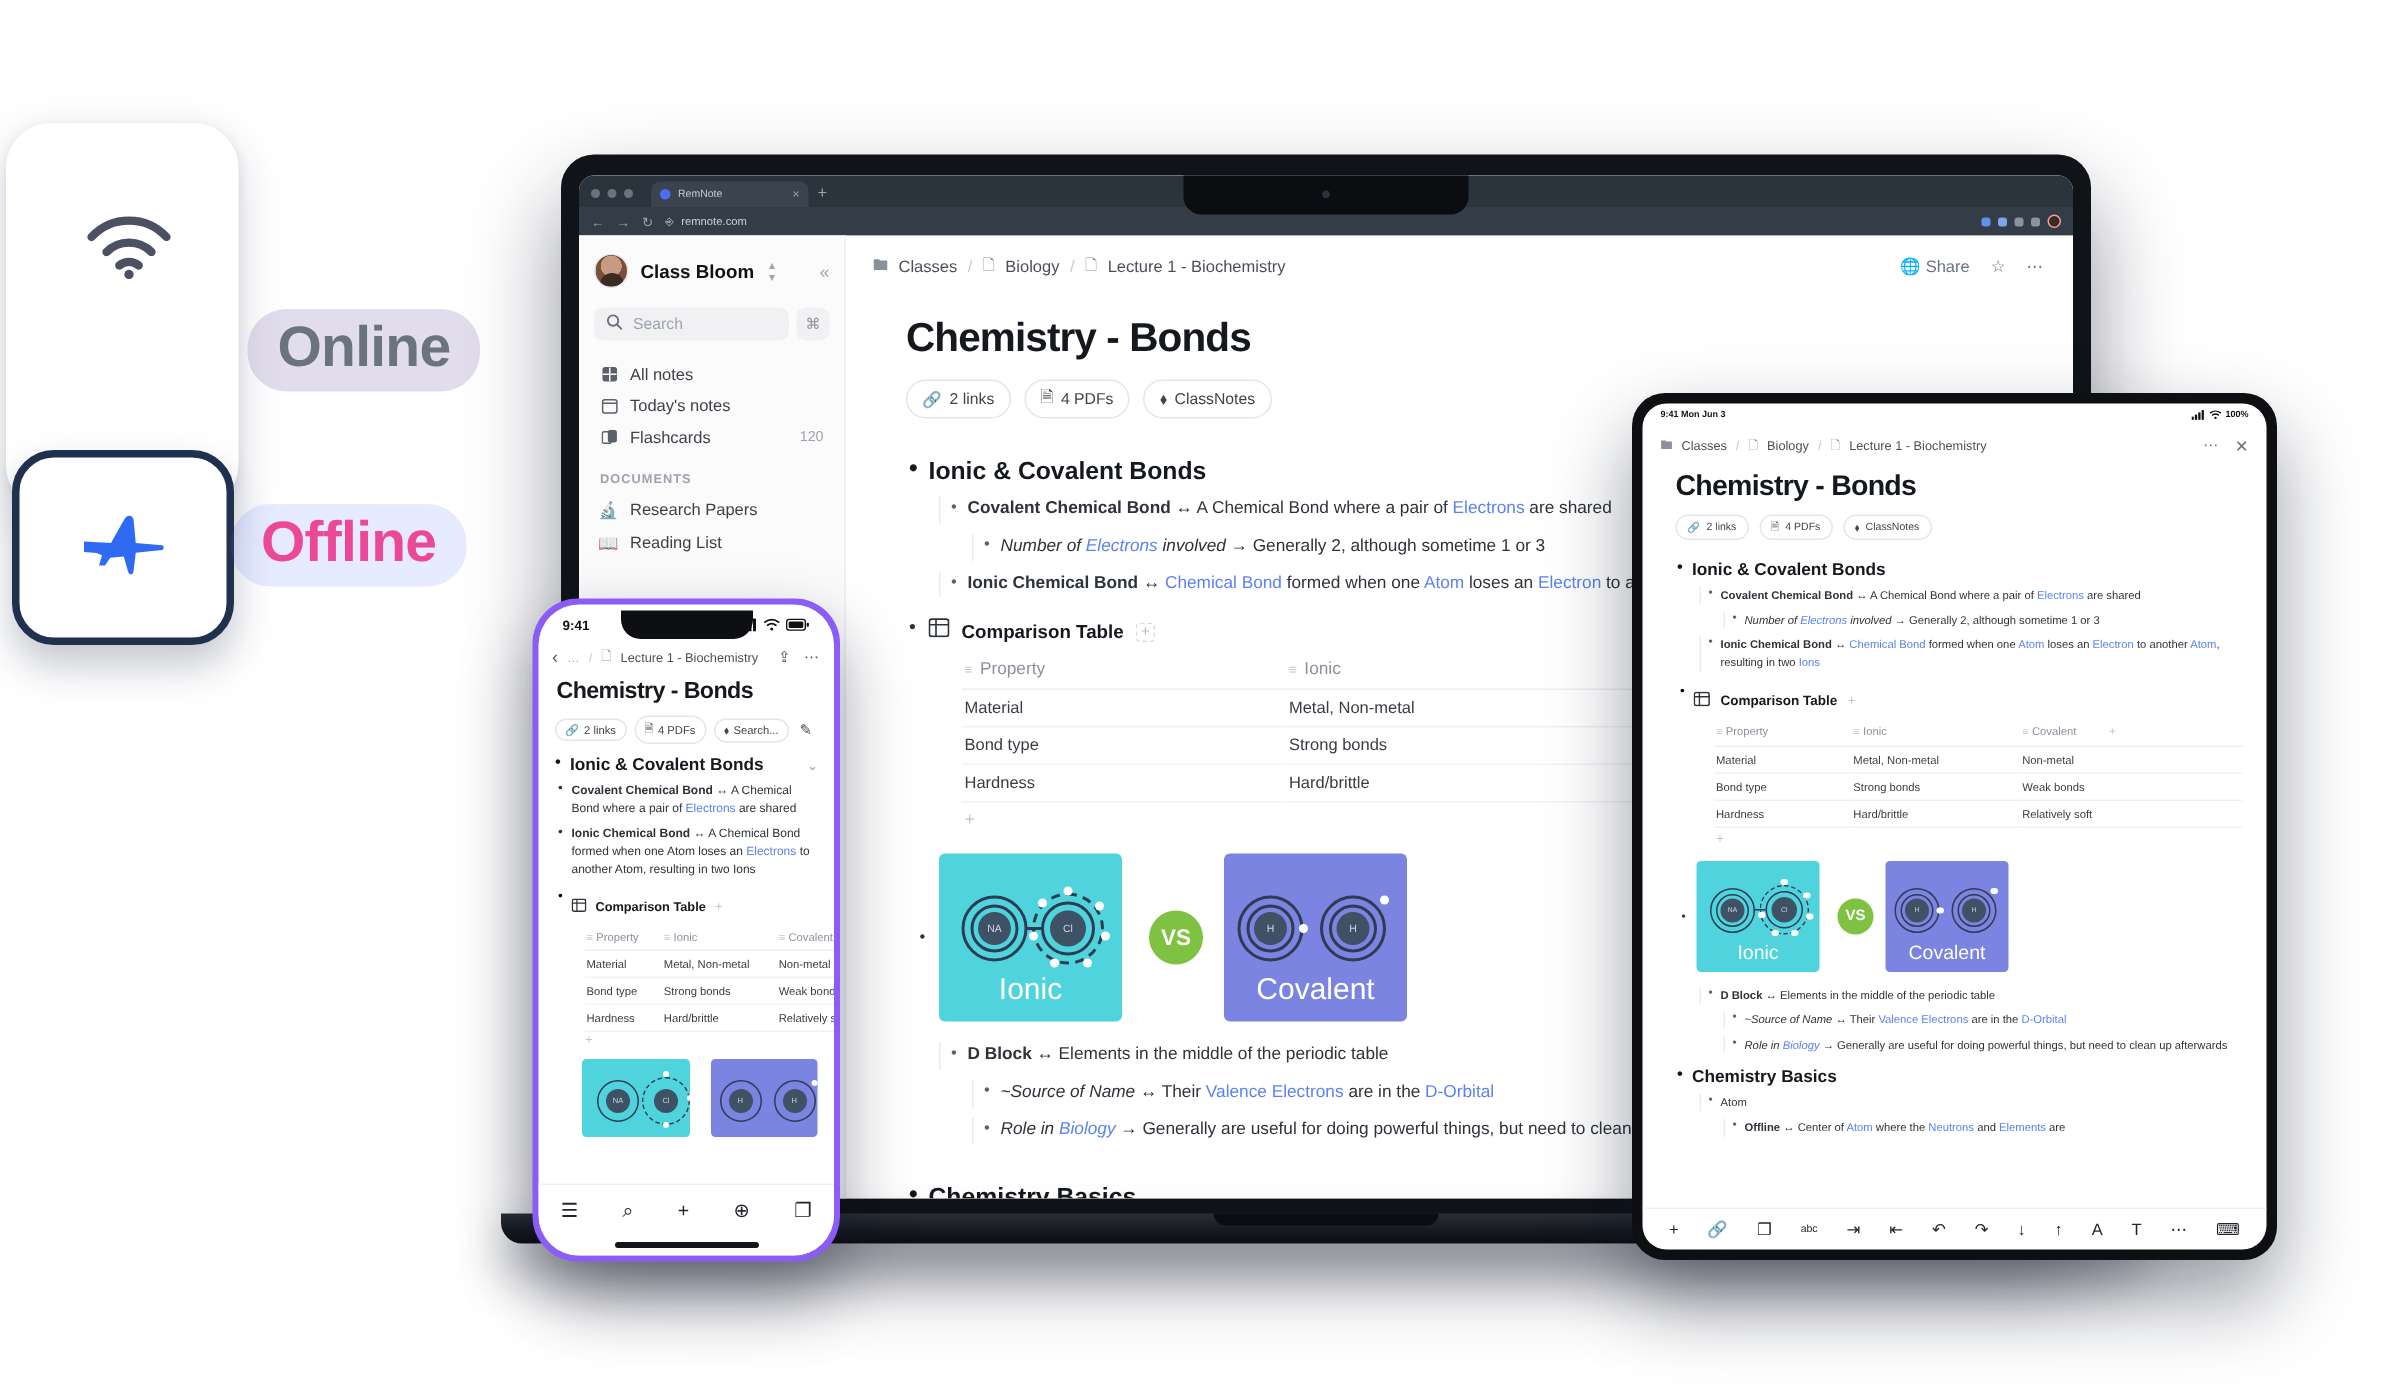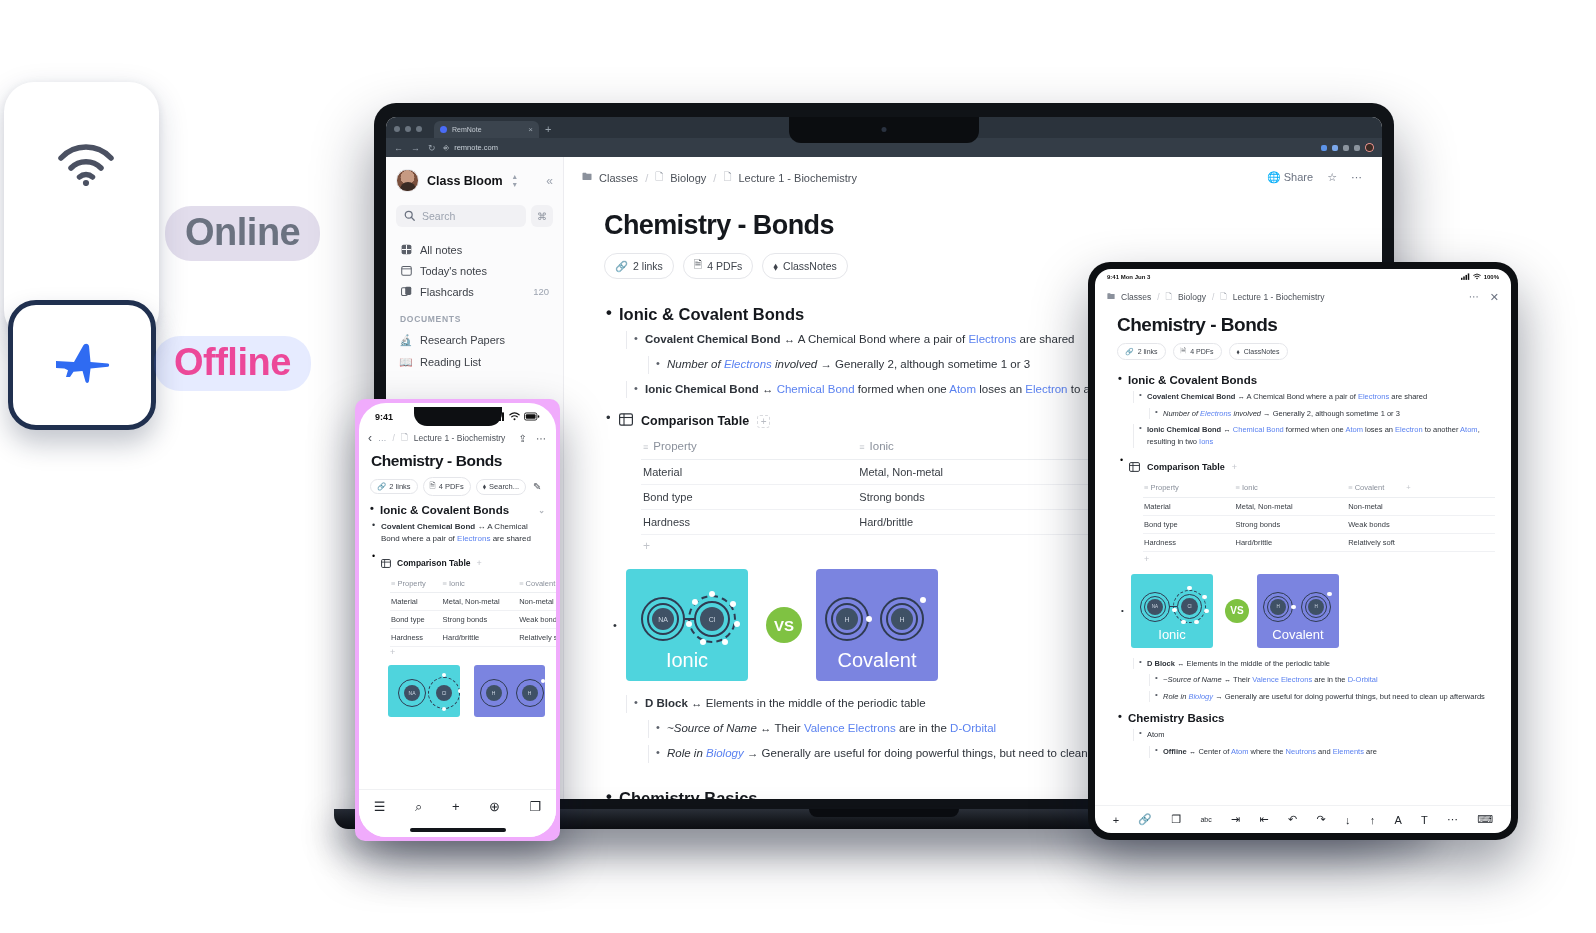--- a/index.html
+++ b/index.html
@@ -158,21 +158,21 @@
     display:flex;align-items:center;justify-content:center; z-index:3;
   }
   .orb { position:absolute; border-radius:50%; border:2px solid #2f3b52; }
   .core { position:absolute; border-radius:50%; background:#3f5165; color:#cdd6e2; font-size:7px; display:flex;align-items:center;justify-content:center;}
   .el { position:absolute; width:6px;height:6px;border-radius:50%;background:#fff; }
   .bondline{ position:absolute; height:2px; background:#2f3b52;}
 
   
   #phone { position:absolute; left:355px; top:399px; width:205px; height:442px; }
   .ph-body{
-    position:absolute; inset:0; background:#f0abfc; border-radius:10px; padding:4px;
+    position:absolute; inset:0; background:#8b5cf6; border-radius:30px; padding:4px;
     box-shadow:0 22px 46px rgba(10,16,35,.40);
   }
   .ph-screen{ position:absolute; inset:4px; background:#fff; border-radius:27px; overflow:hidden; display:flex; flex-direction:column;}
   .ph-notch{ position:absolute; left:50%; transform:translateX(-50%); top:4px; width:88px;height:19px;background:#0d0f12;border-radius:0 0 13px 13px; z-index:6;}
   .ph-status{ height:24px; display:flex; align-items:center; justify-content:space-between; padding:4px 16px 0 16px; font-size:9px; font-weight:bold; color:#111;}
   .ph-status .rgt{display:flex;align-items:center;gap:4px;}
   .ph-nav{ display:flex; align-items:center; gap:6px; padding:4px 10px 4px 9px; font-size:8.5px; color:#4b5058;}
   .ph-nav .r{ margin-left:auto; display:flex; gap:9px; color:#4b5058; font-size:10px;}
   .ph-title{ font-size:15.5px; font-weight:bold; color:#15181d; padding:3px 12px 0 12px; letter-spacing:-.4px;}
   .ph-chips{ display:flex; gap:5px; padding:7px 10px 0 11px; align-items:center;}
@@ -567,20 +567,23 @@
           <span class="ph-pen">✎</span>
         </div>
         <div class="ph-doc">
           <div class="ph-h2">
             <span>Ionic &amp; Covalent Bonds</span>
             <span class="chev">⌄</span>
           </div>
           <div class="pb">
             <span class="bold">Covalent Chemical Bond</span><span> ↔ A Chemical Bond where a pair of </span><span class="lk">Electrons</span><span> are shared</span>
           </div>
+          <div class="pb">
+            <span class="bold">Ionic Chemical Bond</span><span> ↔ A Chemical Bond formed when one Atom loses an </span><span class="lk">Electrons</span><span> to another Atom, resulting in two Ions</span>
+          </div>
           <div class="ph-trow">
             <span>
               <svg width="10" height="9" viewBox="0 0 14 13">
                   <rect x="0.6" y="0.8" width="12.8" height="11.4" rx="1.6" fill="none" stroke="#2e333a" stroke-width="1.4"></rect>
                   <line x1="0.6" y1="4.5" x2="13.4" y2="4.5" stroke="#2e333a" stroke-width="1.2"></line>
                   <line x1="5" y1="0.8" x2="5" y2="12.2" stroke="#2e333a" stroke-width="1.2"></line>
                 </svg>
             </span>
             <span class="tl">Comparison Table</span>
             <span style="color:#c2c5cb;font-size:9px;">+</span>

